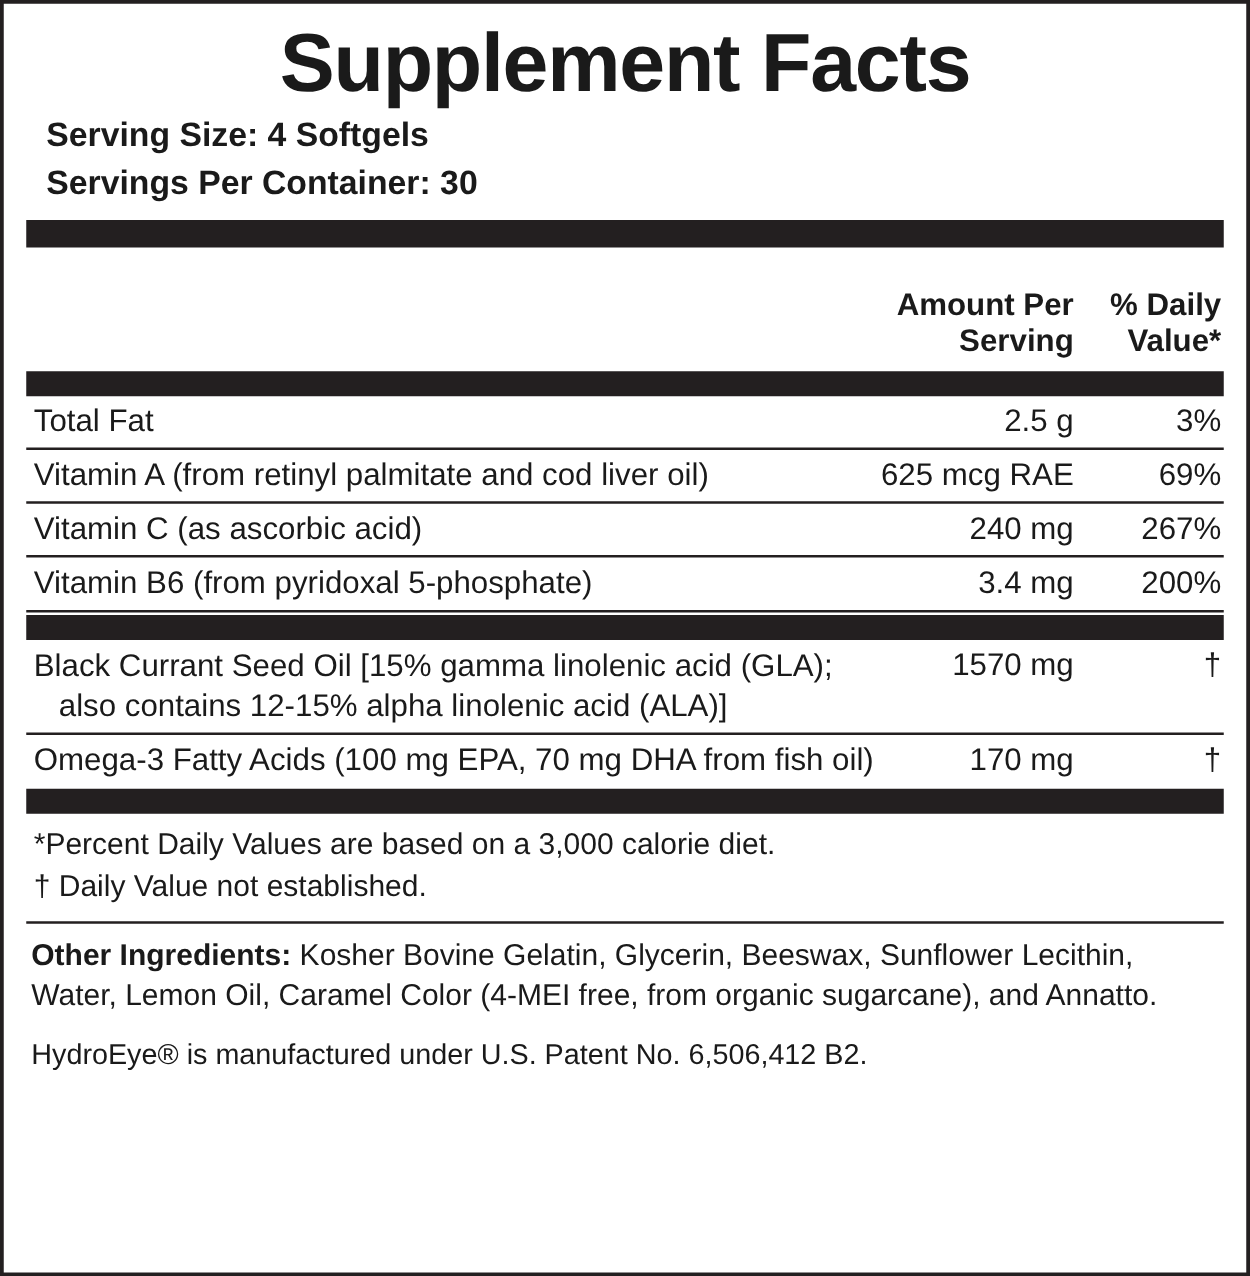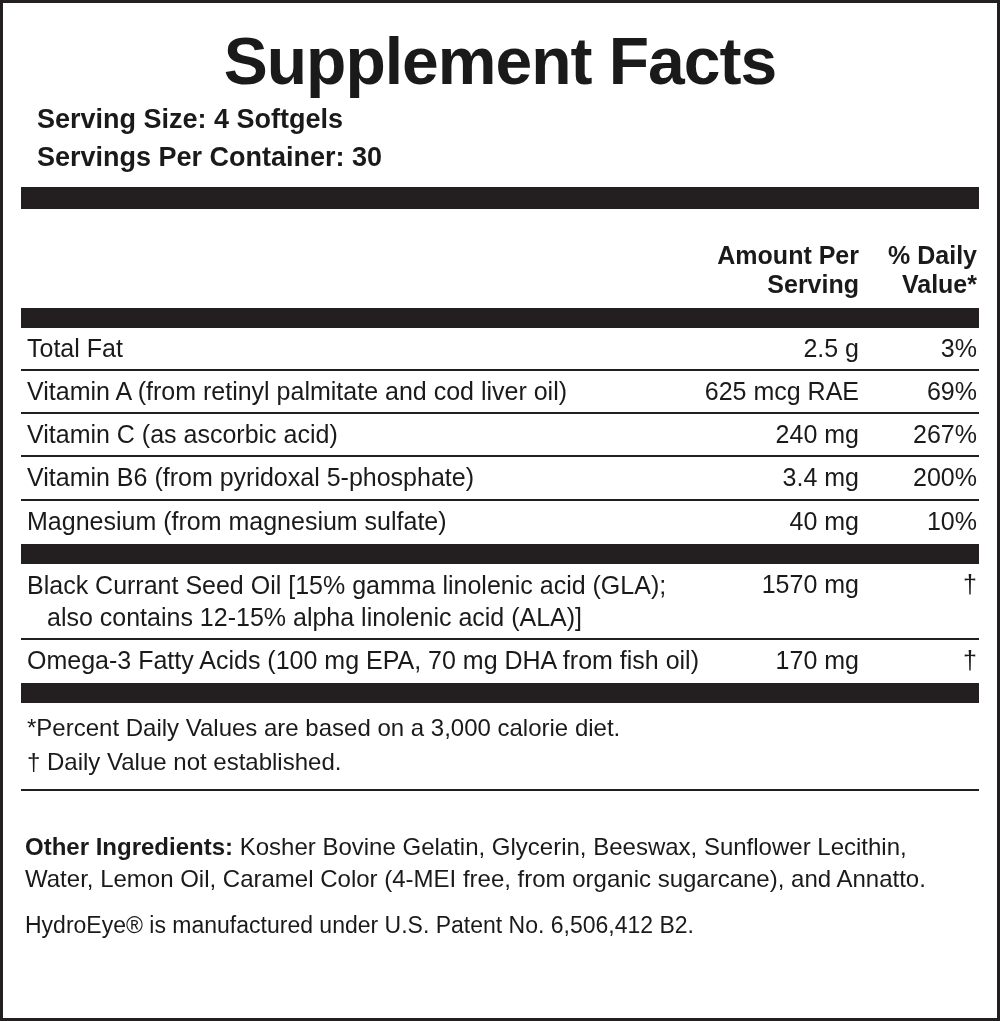--- a/index.html
+++ b/index.html
@@ -21,21 +21,21 @@
     border: 3px solid #231f20;
     background: #ffffff;
     padding: 10px 18px 0 18px;
   }
   .title {
     font-size: 66px;
     font-weight: bold;
     line-height: 1.0;
     letter-spacing: -1px;
     text-align: center;
-    margin: 15px 0 6px 0;
+    margin: 4px 0 6px 0;
     white-space: nowrap;
   }
   .serving-line {
     font-size: 27px;
     font-weight: bold;
     line-height: 1.42;
     margin-left: 16px;
   }
   .bar-thick {
     height: 22px;
@@ -97,21 +97,20 @@
     padding: 8px 2px 6px 6px;
   }
   .sep-thin {
     border-top: 2px solid #231f20;
     margin-top: 4px;
   }
   .other {
     font-size: 24px;
     line-height: 1.33;
     padding: 10px 2px 2px 4px;
-    margin-top: 30px;
   }
   .other b { font-weight: bold; }
   .patent {
     font-size: 23px;
     line-height: 1.3;
     padding: 14px 2px 0 4px;
   }
 </style>
 </head>
 <body>
@@ -157,25 +156,20 @@
     <div class="dv">267%</div>
   </div>
 
 
   <div class="row">
     <div class="nm">Vitamin B6 (from pyridoxal 5-phosphate)</div>
     <div class="amt">3.4 mg</div>
     <div class="dv">200%</div>
   </div>
 
-  <div class="row no-border">
-    <div class="nm">Magnesium (from magnesium sulfate)</div>
-    <div class="amt">40 mg</div>
-    <div class="dv">10%</div>
-  </div>
 
   <div class="bar-mid"></div>
 
   <div class="row row-two-line">
     <div class="nm">
       <div>Black Currant Seed Oil [15% gamma linolenic acid (GLA);</div>
       <div class="cont-line">also contains 12-15% alpha linolenic acid (ALA)]</div>
     </div>
     <div class="amt">1570 mg</div>
     <div class="dv">†</div>

